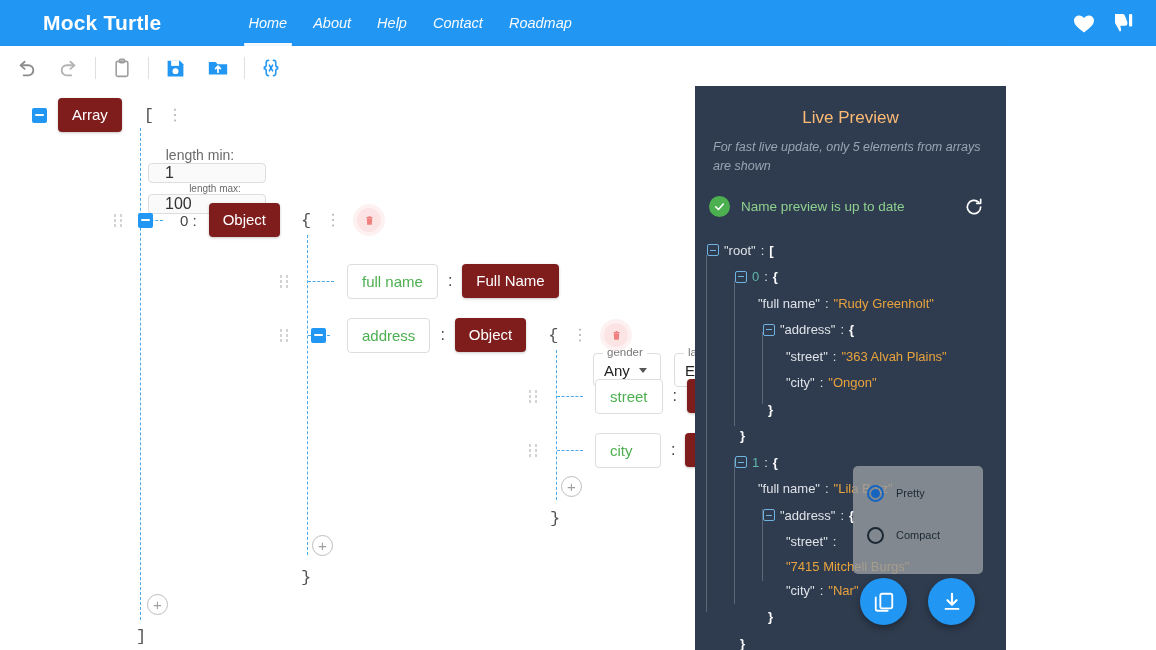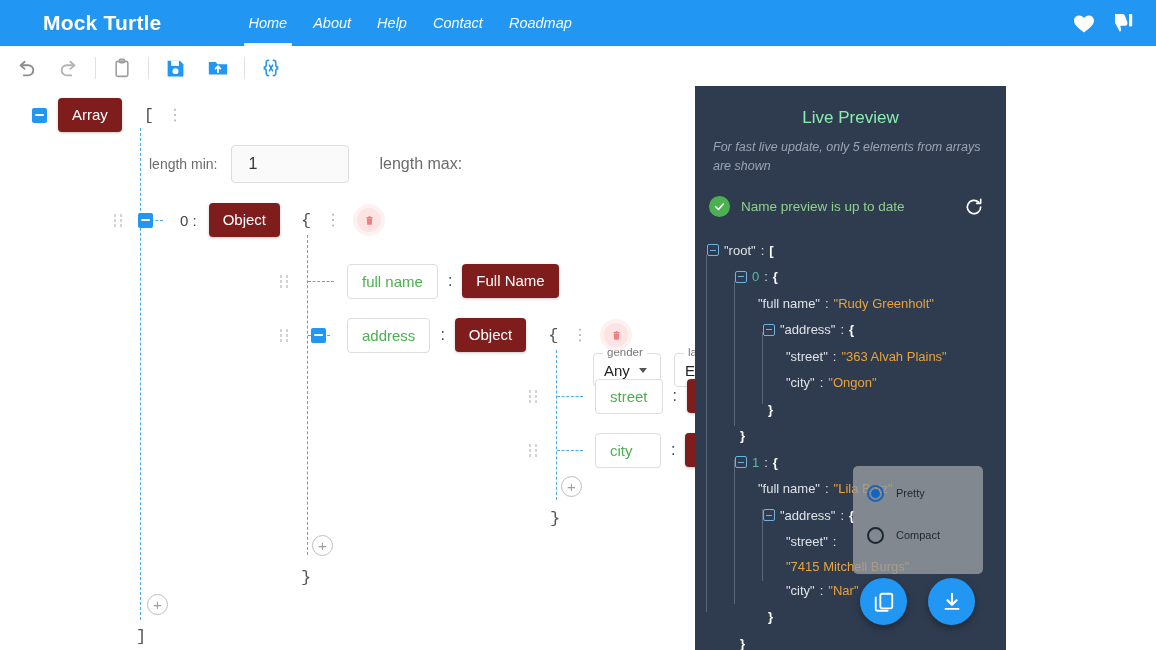--- a/index.html
+++ b/index.html
@@ -121,21 +121,21 @@
   }
   .opt-value { font-size: 15px; color: #222; }
   .caret { width: 0; height: 0; border-left: 4.5px solid transparent;
            border-right: 4.5px solid transparent; border-top: 5px solid #555; margin-left: 9px; }
 
   
   #preview {
     position: absolute; left: 695px; top: 86px; width: 311px; height: 564px;
     background: #2f3c4f; overflow: hidden;
   }
-  #preview-title { text-align: center; color: #86efac; font-size: 17px; margin-top: 22px; }
+  #preview-title { text-align: center; color: #fdba74; font-size: 17px; margin-top: 22px; }
   #preview-sub {
     color: #9aa5b4; font-size: 12.5px; font-style: italic; line-height: 19px;
     margin: 10px 18px 0 18px;
   }
   #status-row { display: flex; align-items: center; margin: 20px 0 0 14px; }
   .check-circle {
     width: 21px; height: 21px; border-radius: 50%; background: #4caf50;
     display: flex; align-items: center; justify-content: center; flex:none;
   }
   #status-text { color: #8fd18f; font-size: 13.5px; margin-left: 11px; }
@@ -266,24 +266,25 @@
     <div class="hline" style="left:557px; top:306px; width:26px;"></div>
     <div class="hline" style="left:557px; top:360px; width:26px;"></div>
 
     <div class="node-row" style="left:32px; top:8px;">
       <div class="collapse-box"></div>
       <div class="badge" style="margin-left:11px;">Array</div>
       <div class="bracket" style="margin-left:22px;">[</div>
       <div class="dots" style="margin-left:19px;"></div>
     </div>
 
-    <div class="node-row" style="left:149px; top:57px;">
+    <div class="node-row" style="left:134px; top:57px;flex-direction:column;">
       <span style="font-size:14px;color:#6b6b6b;">length min:</span>
       <div style="width:118px;height:38px;border:1px solid #ddd;border-radius:4px;background:#fafafa;display:flex;align-items:center;padding-left:16px;margin-left:14px;font-size:16px;color:#333;">1</div>
-      <span style="font-size:16px;color:#6b6b6b;margin-left:30px;">length max:</span>
+      <span style="font-size:10px;color:#6b6b6b;margin-left:30px;">length max:</span>
+      <div style="width:118px;height:38px;border:1px solid #ddd;border-radius:4px;background:#fafafa;display:flex;align-items:center;padding-left:16px;margin-left:14px;font-size:16px;color:#333;">100</div>
     </div>
 
     <div class="node-row" style="left:112px; top:113px;">
       <div class="drag-handle"></div>
       <div class="collapse-box" style="margin-left:14px;"></div>
       <span style="font-size:15px;color:#444;margin-left:27px;">0 :</span>
       <div class="badge" style="margin-left:12px;">Object</div>
       <div class="bracket" style="margin-left:21px;">{</div>
       <div class="dots" style="margin-left:20px;"></div>
       <div class="trash-btn" style="margin-left:22px;">

